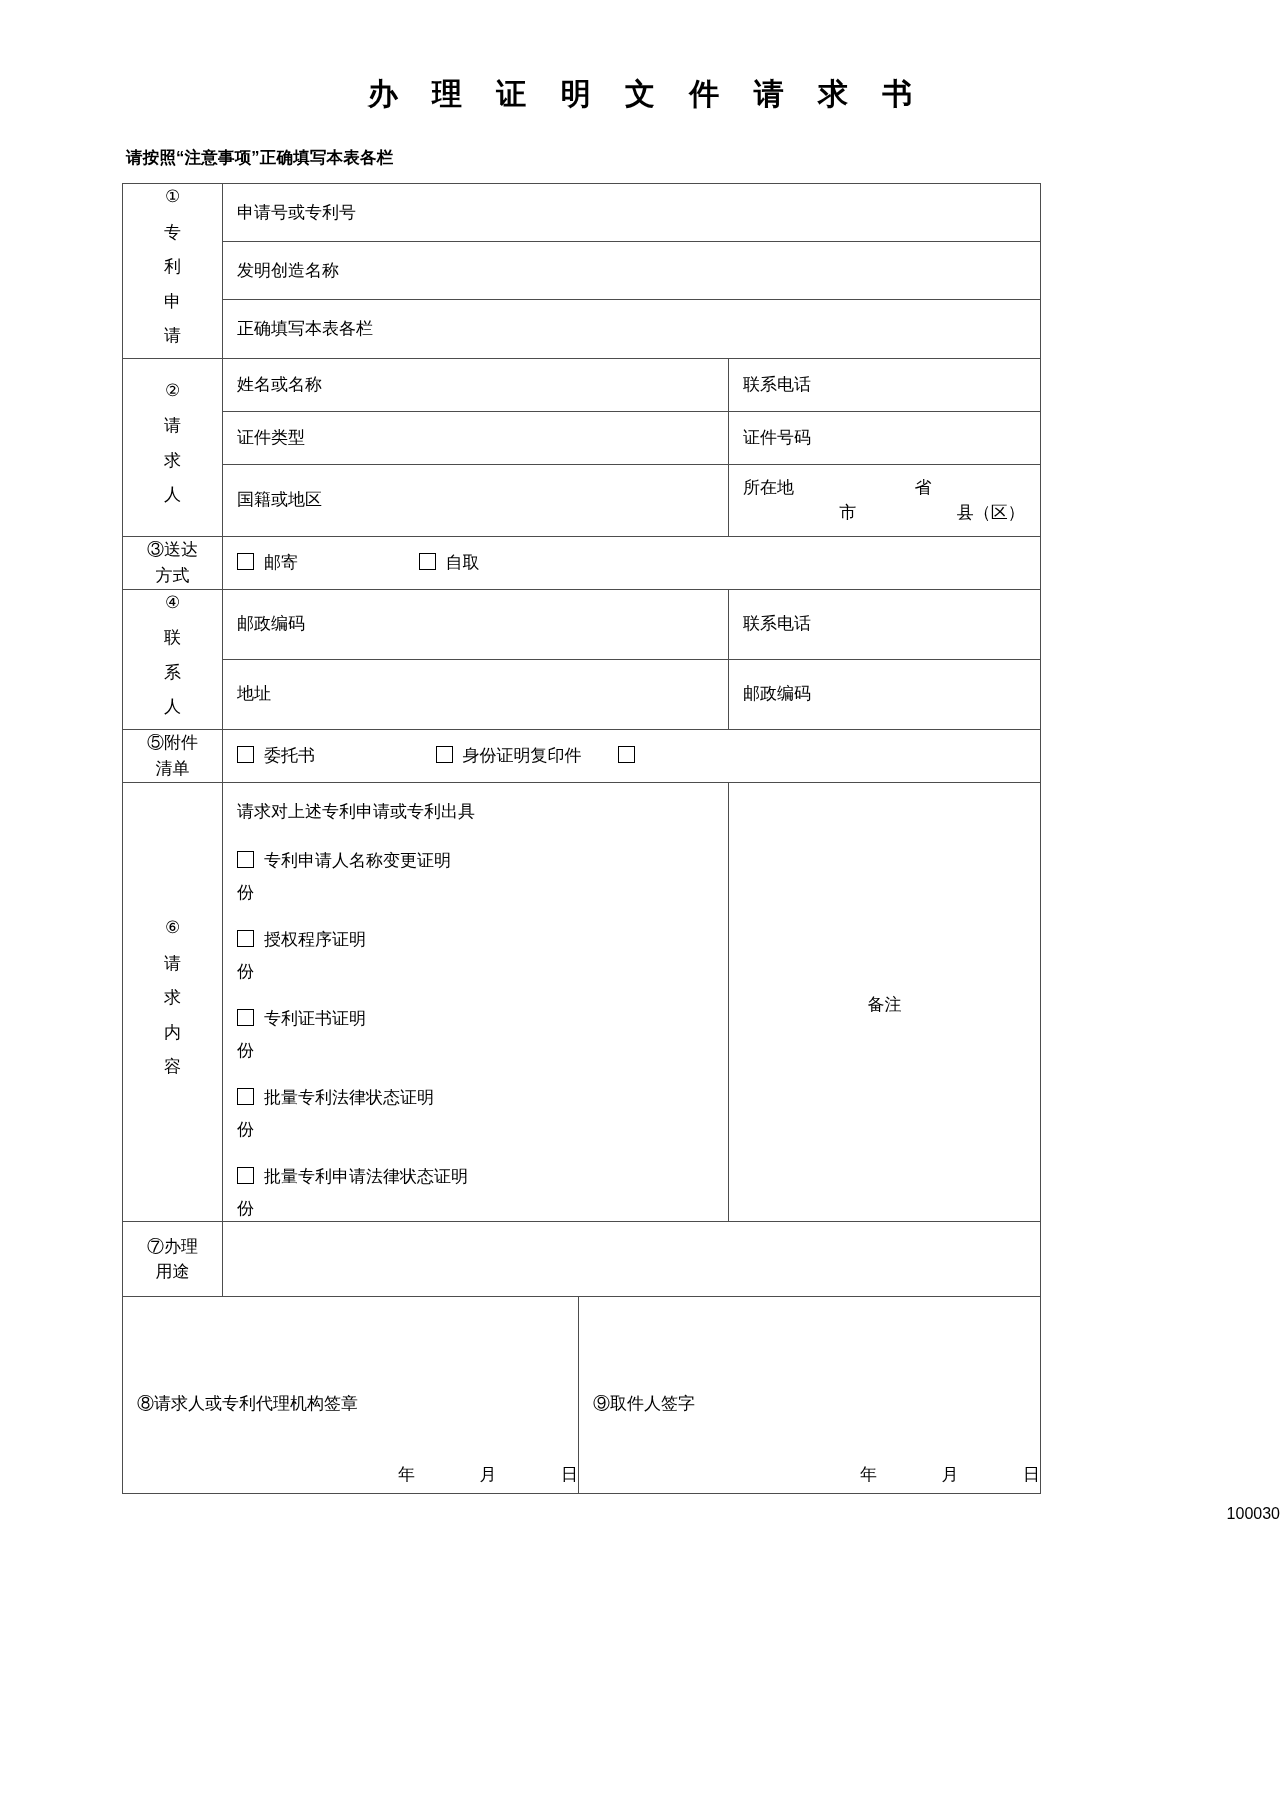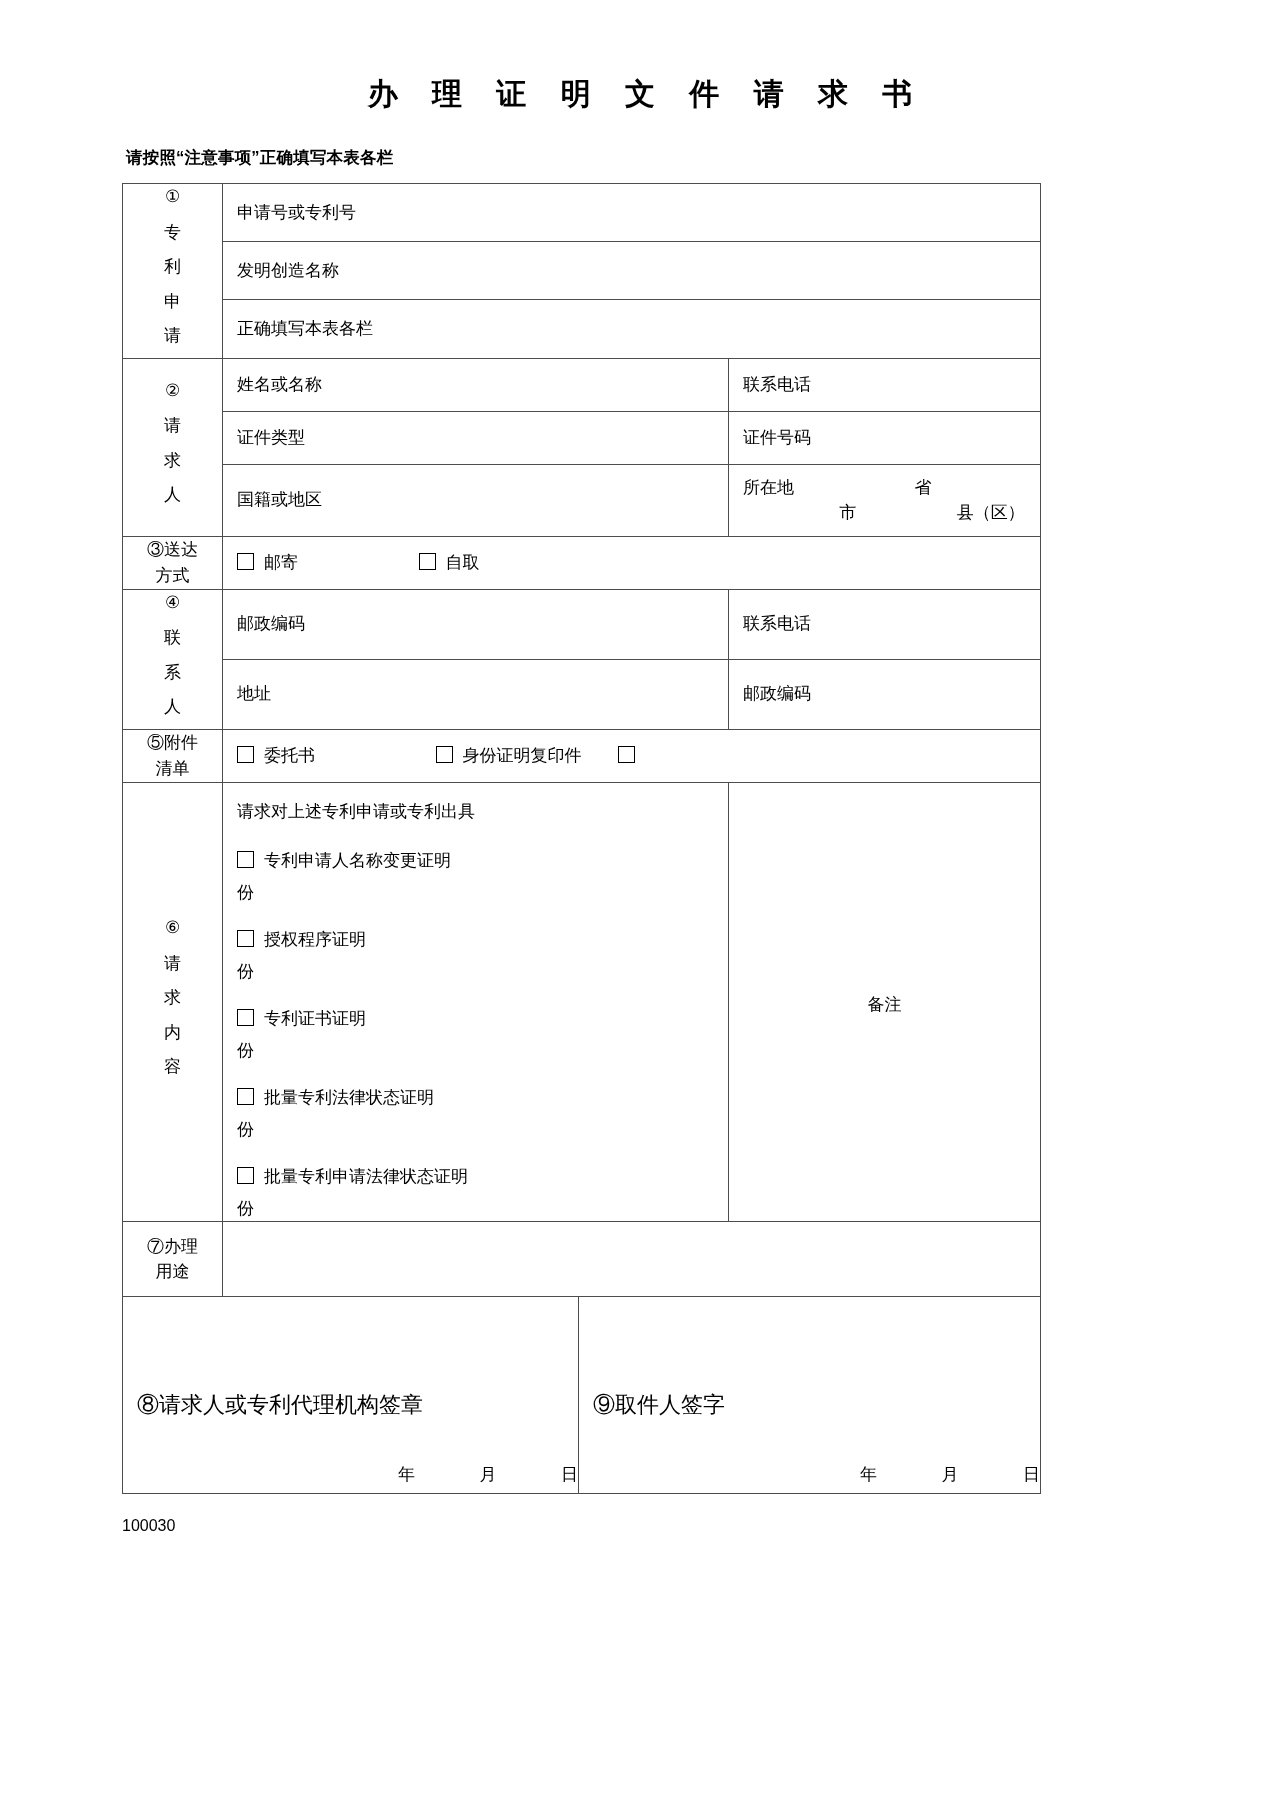--- a/index.html
+++ b/index.html
@@ -84,34 +84,35 @@
   .req-head{padding:16px 14px 2px 14px;}
   .req-item{padding:22px 14px 0 14px;}
   .req-item .copies{display:block;margin-top:6px;}
   .req-box{padding-bottom:20px;}
 
   .remark{vertical-align:top;}
   .remark .cell{padding-top:16px;text-align:center;}
 
   
   .sign-cell{vertical-align:top;height:196px;position:relative;}
-  .sign-title{padding:18px 0 0 14px;font-size:22px;}
+  .sign-title{padding:18px 0 0 14px;font-size:17px;}
   .date-line{
     position:absolute;bottom:6px;left:0;width:100%;
     text-align:right;font-size:17px;
   }
   .date-line .d{display:inline-block;}
   .date-line .dsp{display:inline-block;width:56px;}
 
   
   .footer{
-    margin:20px 0 0 122px;
+    margin:8px 0 0 122px;
     font-size:16px;
     line-height:1.45;
     font-family:"Liberation Sans","DejaVu Sans",sans-serif;
+    text-align:right;
   }
 </style>
 </head>
 <body>
 
 <div class="page">
 
   <div class="title">办 理 证 明 文 件 请 求 书</div>
   <div class="subtitle">请按照“注意事项”正确填写本表各栏</div>
 

